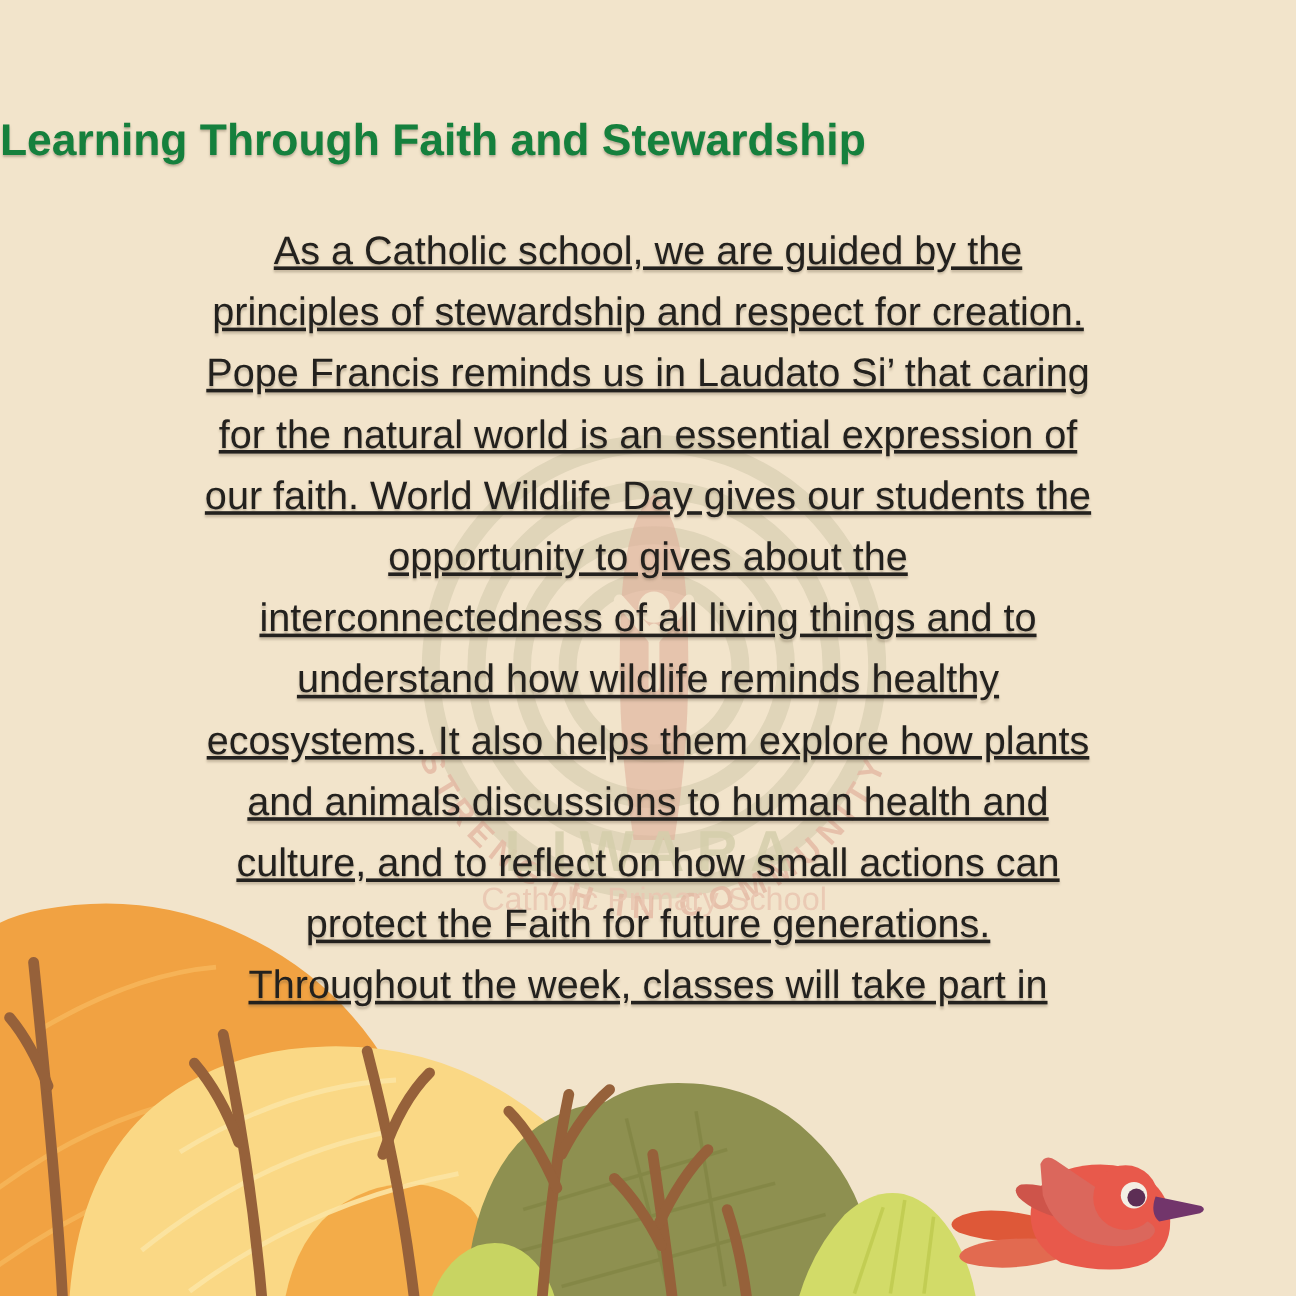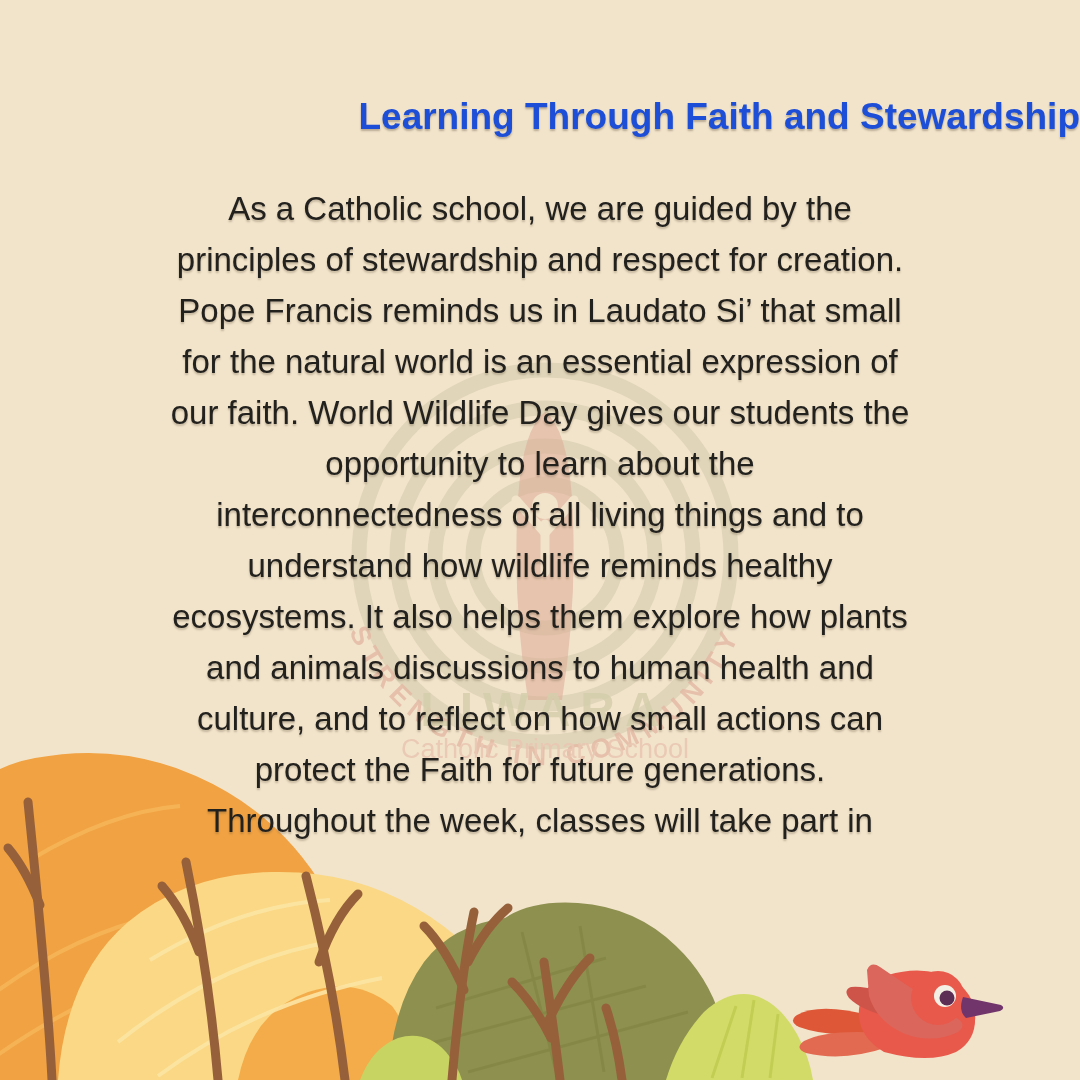--- a/index.html
+++ b/index.html
@@ -7,32 +7,32 @@
     position:relative;
     width:1080px;height:1080px;
     overflow:hidden;
     background:#F2E4CB;
     font-family:"Liberation Sans", sans-serif;
   }
   .watermark{position:absolute;left:0;top:0;z-index:1;}
   .scene{position:absolute;left:0;top:0;z-index:2;}
   .title{
     position:absolute;top:96px;left:0;right:0;z-index:3;
-    text-align:right;
-    font-size:37px;font-weight:700;color:#1d4ed8;
+    text-align:left;
+    font-size:37px;font-weight:700;color:#15803d;
     text-shadow:0 2px 2px rgba(95,82,60,.38);
     white-space:nowrap;
   }
   .body{
     position:absolute;top:183px;left:30px;right:30px;z-index:3;
     text-align:center;
     font-size:33px;line-height:51px;color:#23211e;
     text-shadow:0 2px 2px rgba(95,82,60,.32);
   }
-  .body .line{white-space:nowrap;}
+  .body .line{white-space:nowrap;text-decoration:underline;}
 </style>
 </head>
 <body>
 
 <div class="poster">
 
   <svg class="watermark" width="1080" height="1080" viewBox="0 0 1080 1080">
     <g opacity="0.33">
       <g stroke="#8f906a" fill="none" stroke-width="15" opacity="0.55">
         <circle cx="545" cy="556" r="186"></circle>
@@ -130,24 +130,24 @@
       <circle cx="947" cy="998" r="7.5" fill="#5D2E55"></circle>
       <path d="M 963 997 L 1001 1005 Q 1006 1008 1000 1011 L 966 1018 Q 958 1011 963 997 Z" fill="#72356B"></path>
     </g>
   </svg>
 
   <div class="title">Learning Through Faith and Stewardship</div>
 
   <div class="body">
     <div class="line">As a Catholic school, we are guided by the</div>
     <div class="line">principles of stewardship and respect for creation.</div>
-    <div class="line">Pope Francis reminds us in Laudato Si’ that small</div>
+    <div class="line">Pope Francis reminds us in Laudato Si’ that caring</div>
     <div class="line">for the natural world is an essential expression of</div>
     <div class="line">our faith. World Wildlife Day gives our students the</div>
-    <div class="line">opportunity to learn about the</div>
+    <div class="line">opportunity to gives about the</div>
     <div class="line">interconnectedness of all living things and to</div>
     <div class="line">understand how wildlife reminds healthy</div>
     <div class="line">ecosystems. It also helps them explore how plants</div>
     <div class="line">and animals discussions to human health and</div>
     <div class="line">culture, and to reflect on how small actions can</div>
     <div class="line">protect the Faith for future generations.</div>
     <div class="line">Throughout the week, classes will take part in</div>
   </div>
 
 </div>

